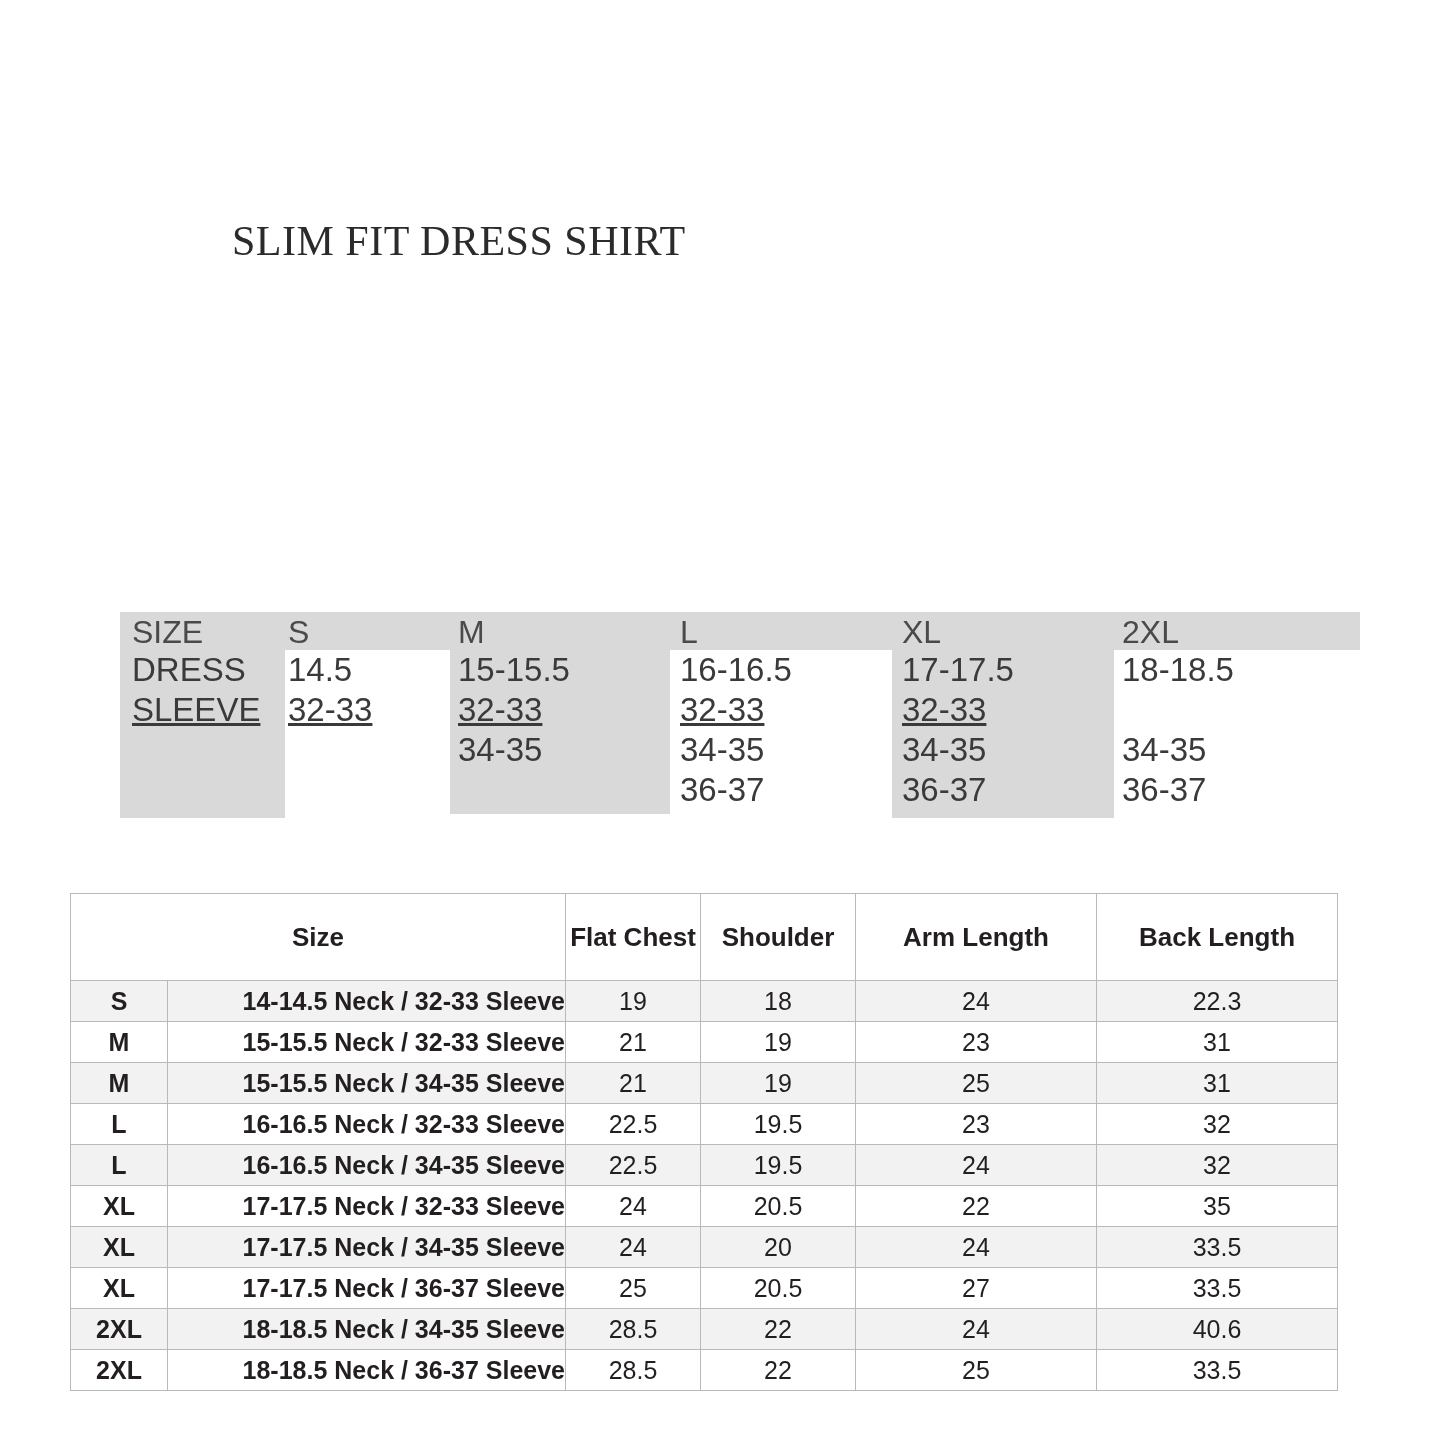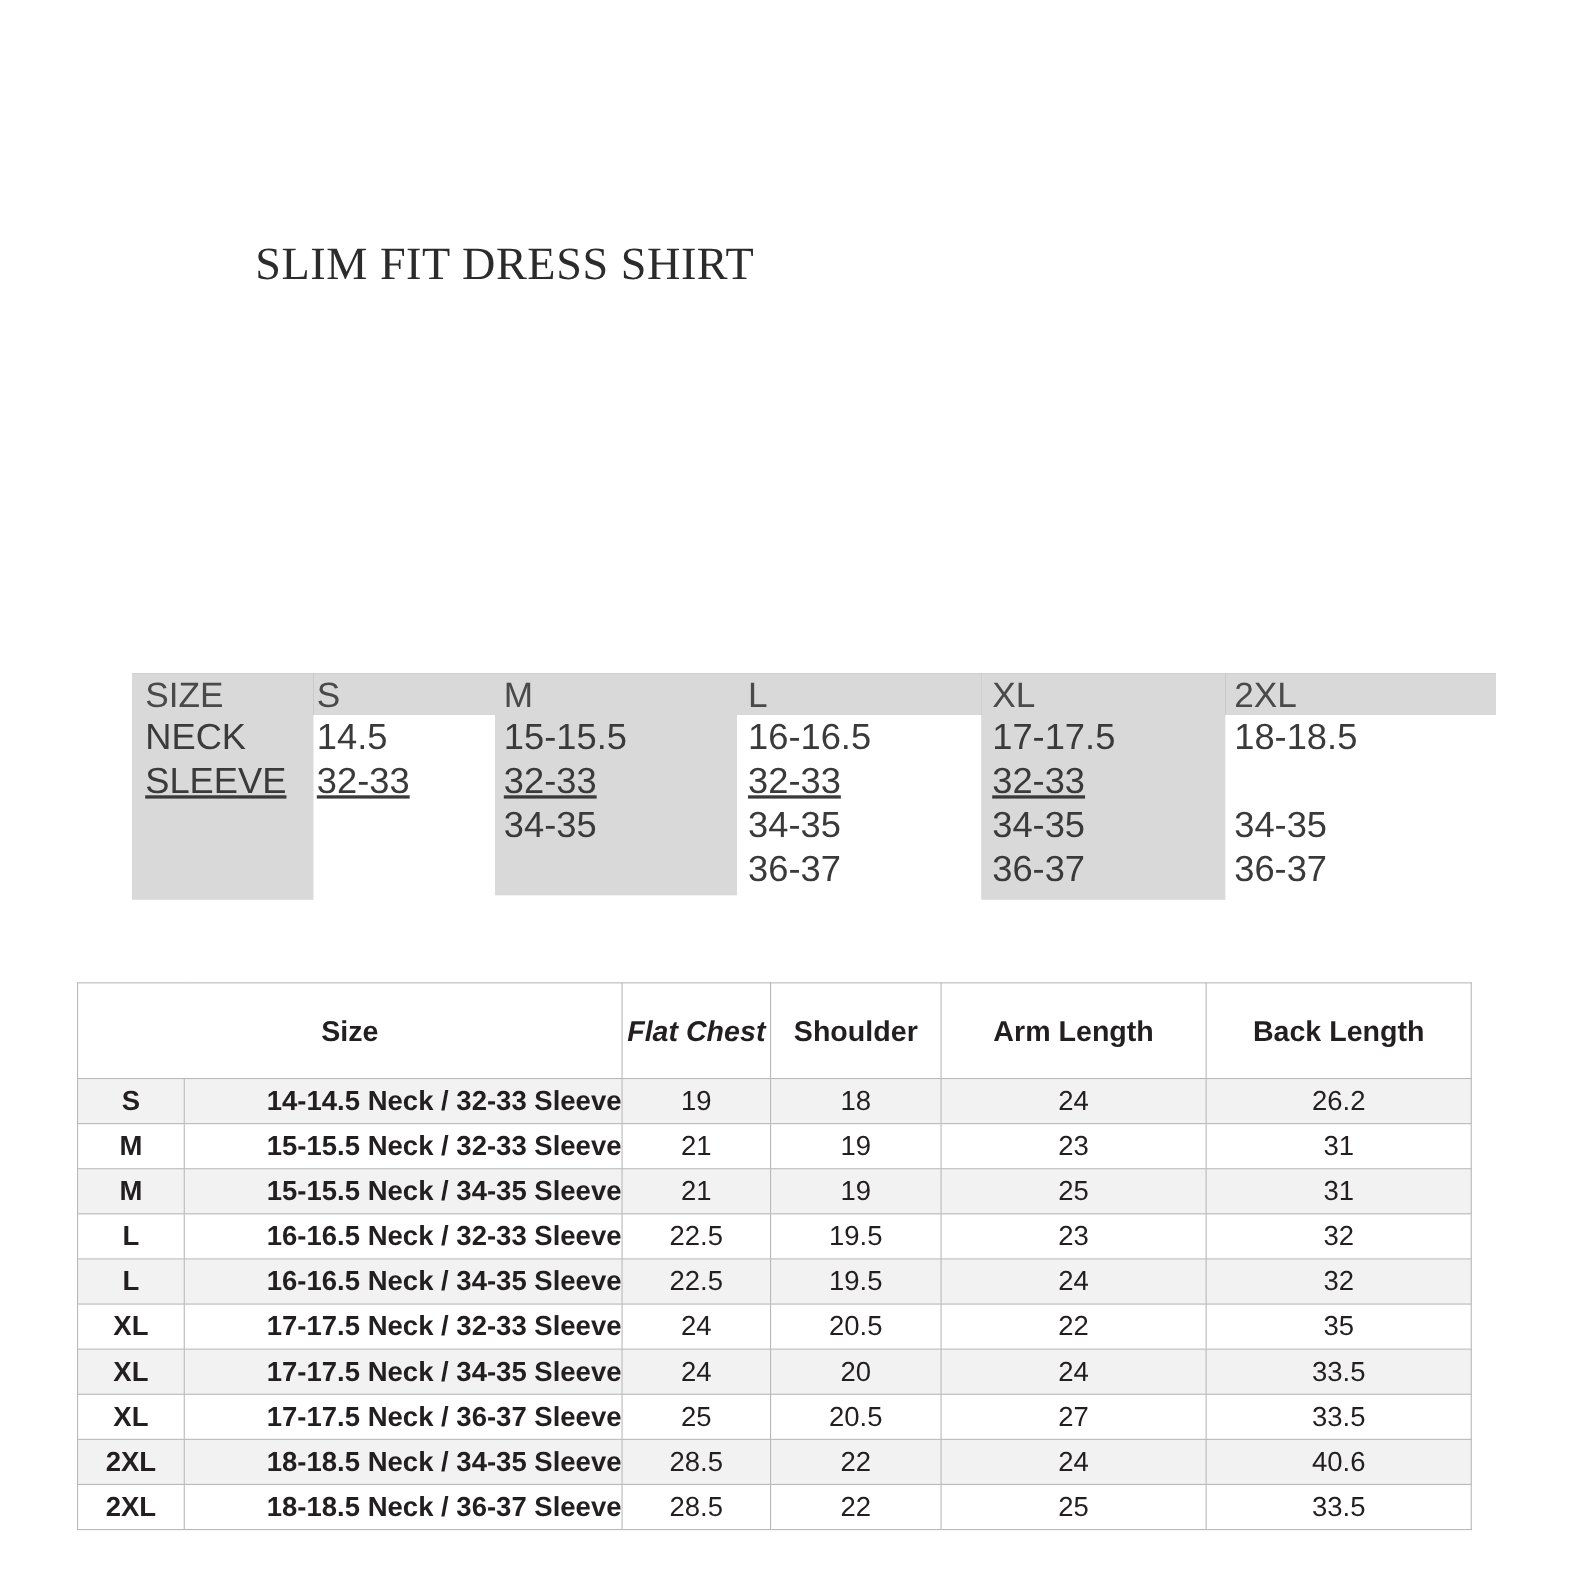--- a/index.html
+++ b/index.html
@@ -145,21 +145,21 @@
     width: 96px;
     text-align: center;
   }
   .meas-table td.size-desc {
     font-weight: bold;
     text-align: right;
     padding-left: 10px;
     font-size: 25px;
   }
   .col-size   { width: 500px; }
-  .col-chest  { width: 134px; font-style: italic; }
+  .col-chest  { width: 134px; }
   .col-shoul  { width: 154px; }
   .col-arm    { width: 240px; }
   .col-back   { width: 240px; }
 </style>
 </head>
 <body>
 
 <div class="header">
   <p class="product-name">SLIM FIT DRESS SHIRT</p>
 </div>
@@ -173,21 +173,21 @@
   <div class="colblock b4"></div>
   <div class="colblock b5"></div>
 
   <div class="cell hdr cx0">SIZE</div>
   <div class="cell hdr cx1">S</div>
   <div class="cell hdr cx2">M</div>
   <div class="cell hdr cx3">L</div>
   <div class="cell hdr cx4">XL</div>
   <div class="cell hdr cx5">2XL</div>
 
-  <div class="cell rowlab cx0 ry0">NECK</div>
+  <div class="cell rowlab cx0 ry0">DRESS</div>
   <div class="cell cx1 ry0">14.5</div>
   <div class="cell cx2 ry0">15-15.5</div>
   <div class="cell cx3 ry0">16-16.5</div>
   <div class="cell cx4 ry0">17-17.5</div>
   <div class="cell cx5 ry0">18-18.5</div>
 
   <div class="cell rowlab cx0 ry1">SLEEVE</div>
   <div class="cell cx1 ry1">32-33</div>
   <div class="cell cx2 ry1">32-33</div>
   <div class="cell cx3 ry1">32-33</div>
@@ -217,21 +217,21 @@
       <th class="col-back">Back Length</th>
     </tr>
   </thead>
   <tbody>
     <tr class="alt">
       <td class="size-code">S</td>
       <td class="size-desc">14-14.5 Neck / 32-33 Sleeve</td>
       <td>19</td>
       <td>18</td>
       <td>24</td>
-      <td>26.2</td>
+      <td>22.3</td>
     </tr>
     <tr>
       <td class="size-code">M</td>
       <td class="size-desc">15-15.5 Neck / 32-33 Sleeve</td>
       <td>21</td>
       <td>19</td>
       <td>23</td>
       <td>31</td>
     </tr>
     <tr class="alt">

